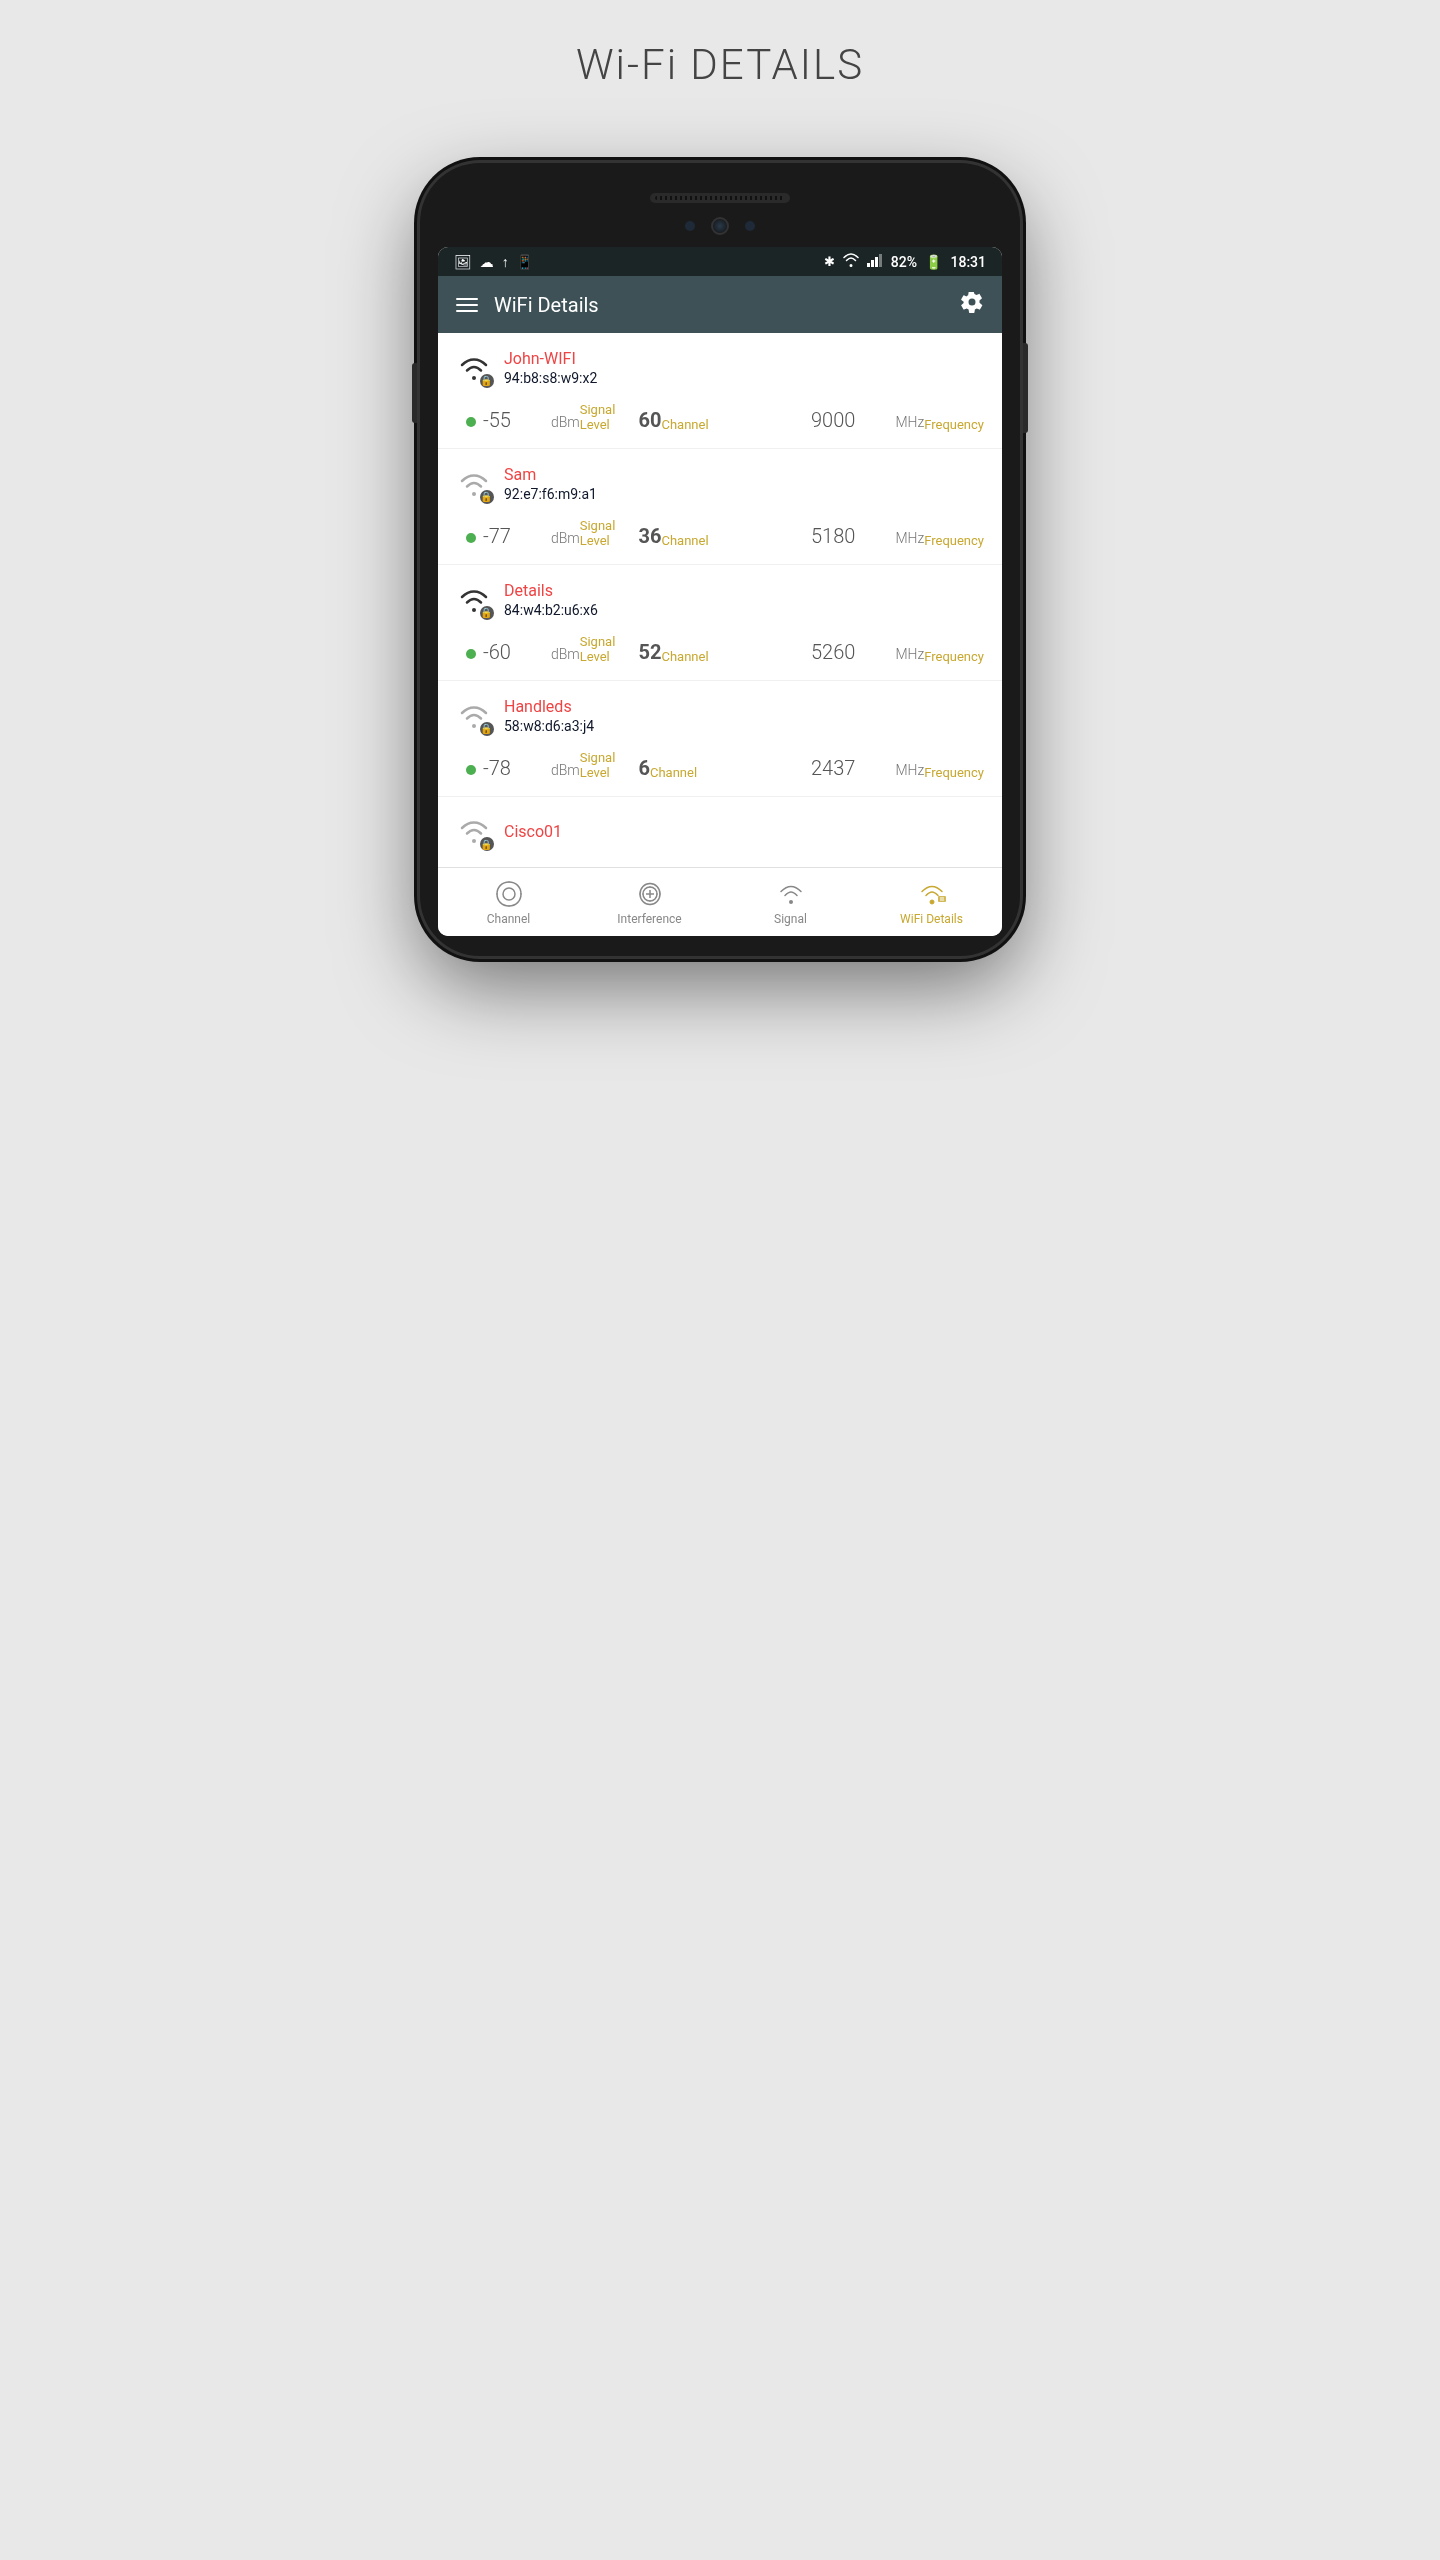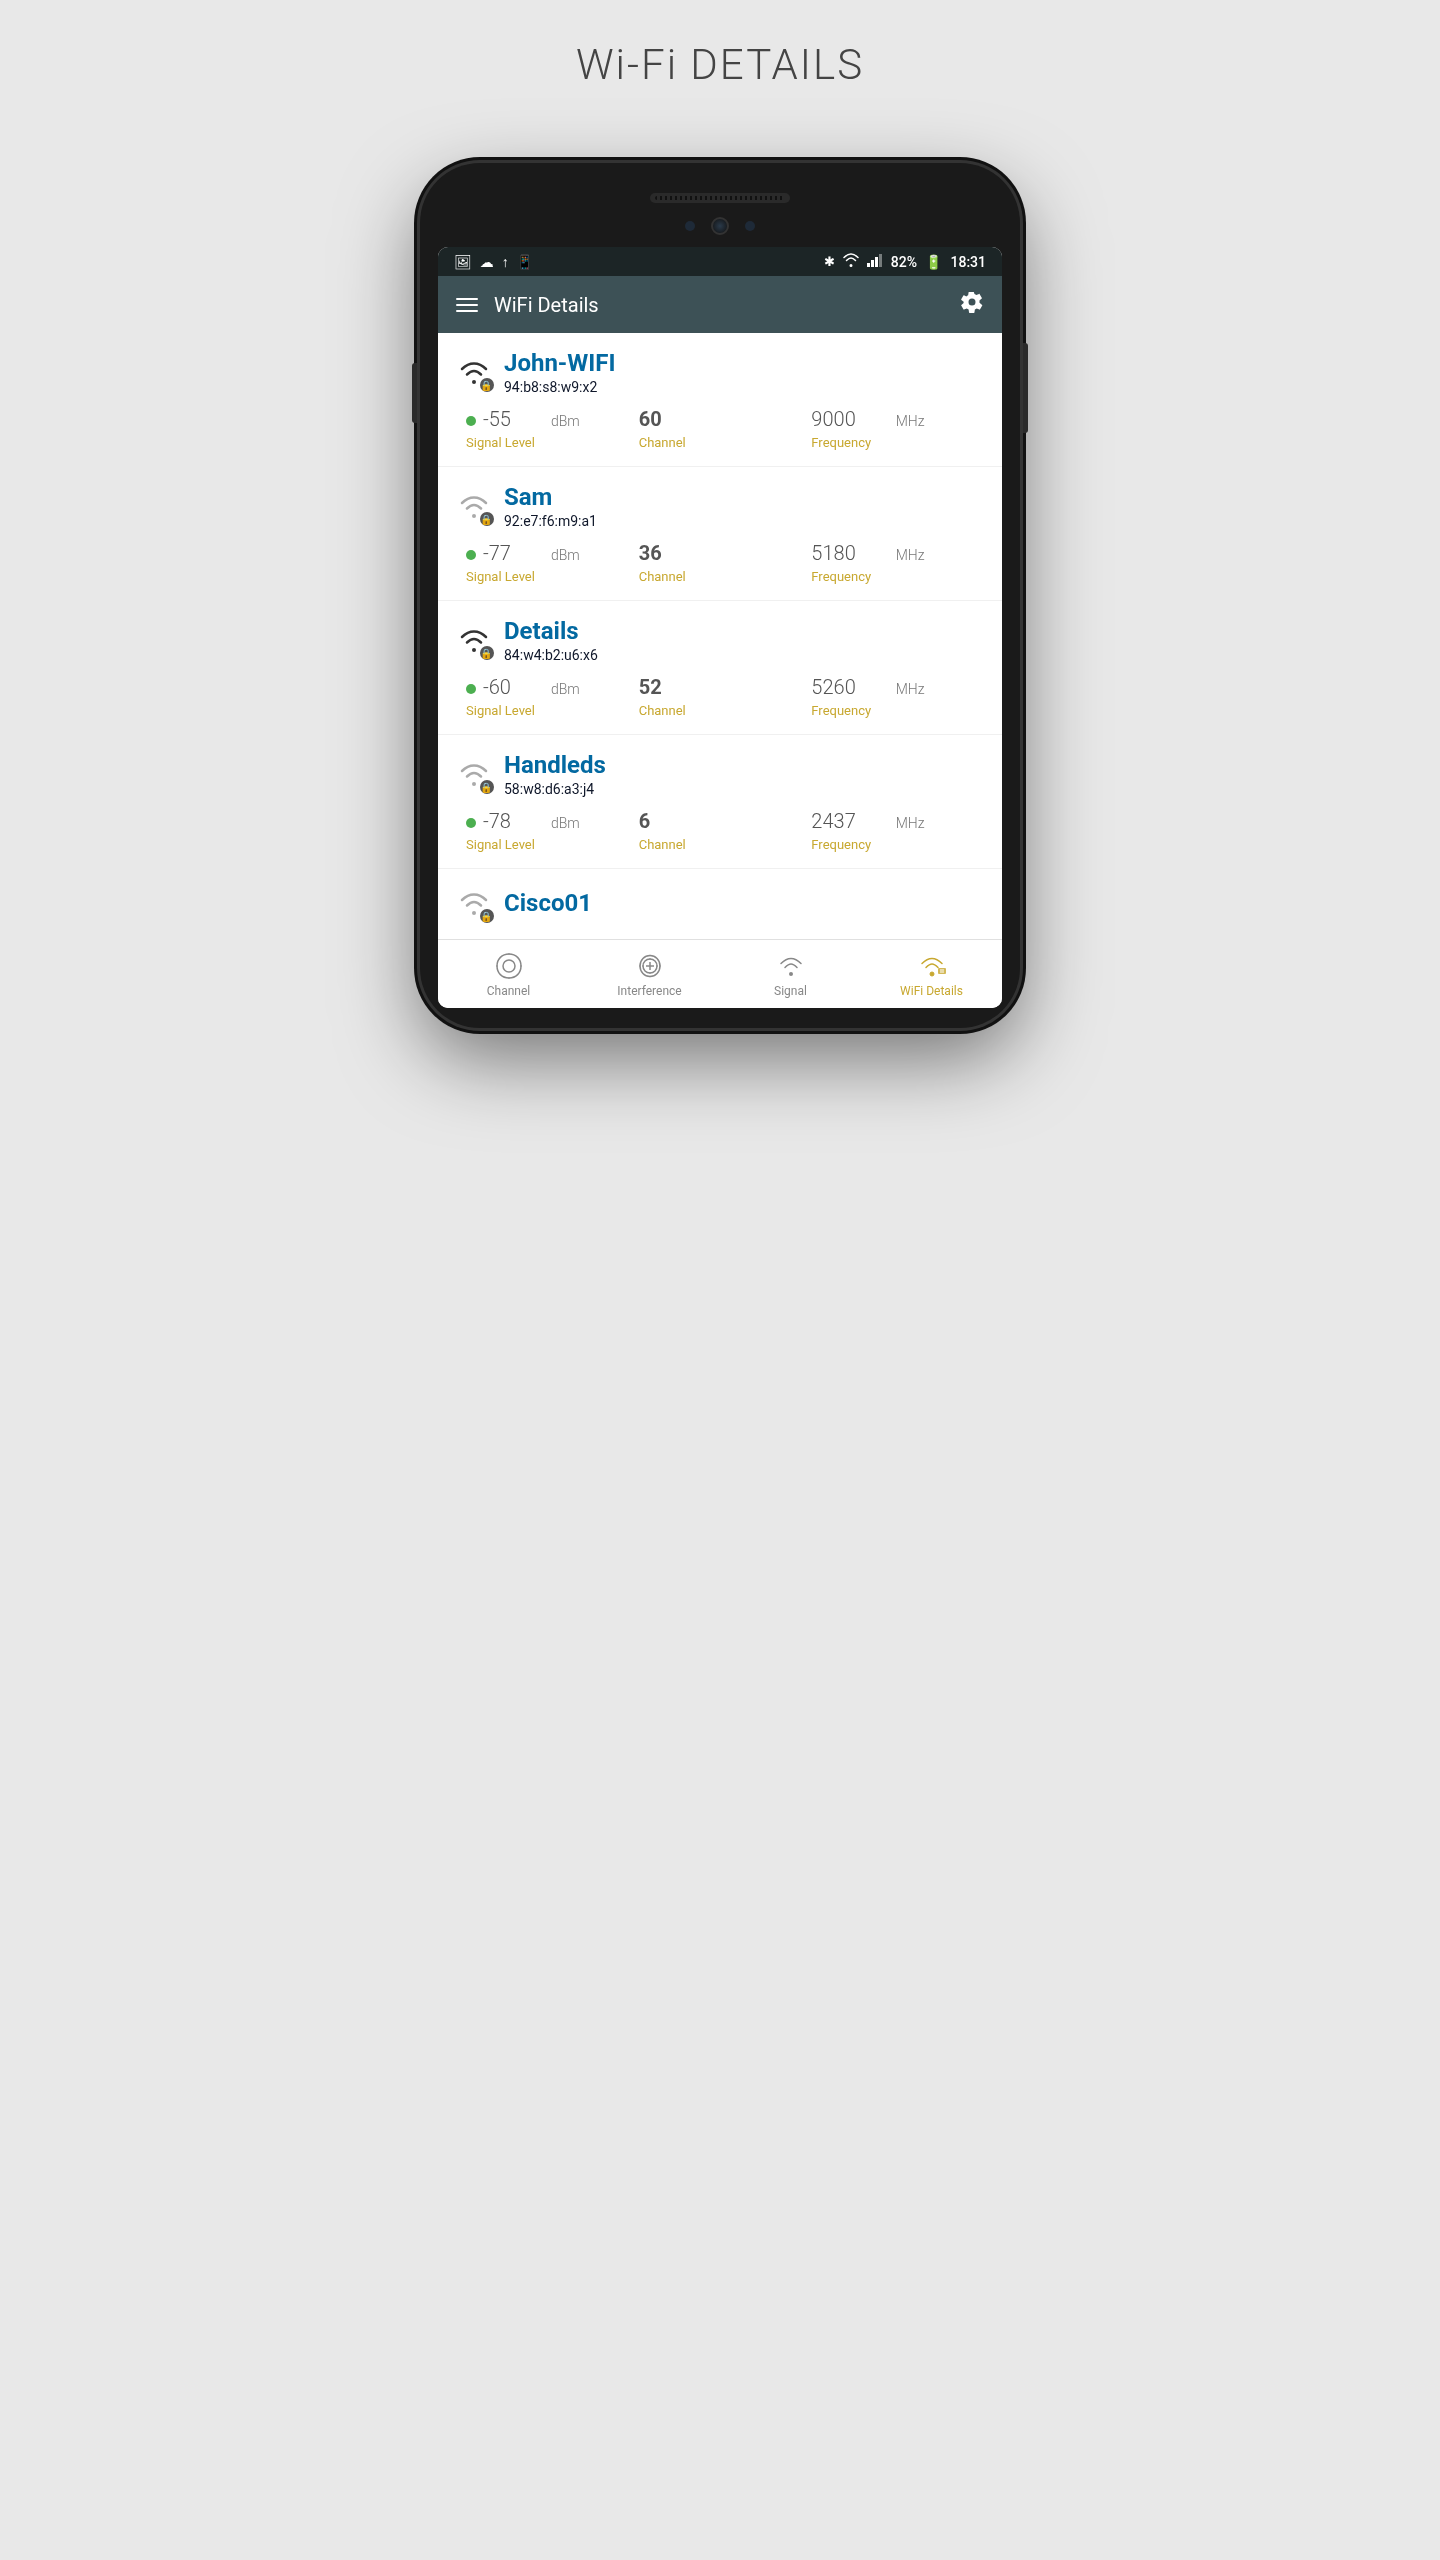--- a/index.html
+++ b/index.html
@@ -194,42 +194,42 @@
       display: flex;
       align-items: center;
       justify-content: center;
     }
 
     .network-info {
       display: flex;
       flex-direction: column;
     }
     .network-name {
-      font-size: 24px;
-      font-weight: 700;
-      color: #0369a1;
+      font-size: 16px;
+      font-weight: 400;
+      color: #ef4444;
     }
     .network-mac {
       font-size: 14px;
       color: #0f172a;
       margin-top: 2px;
     }
 
     .network-stats {
       display: flex;
       justify-content: flex-start;
       gap: 0;
       padding-left: 10px;
     }
 
     .stat-item {
       flex: 1;
       display: flex;
-      flex-direction: column;
-      align-items: flex-start;
+      flex-direction: row;
+      align-items: flex-end;
     }
 
     .stat-value {
       font-size: 20px;
       color: #555;
       font-weight: 300;
       display: flex;
       align-items: baseline;
       gap: 3px;
     }

